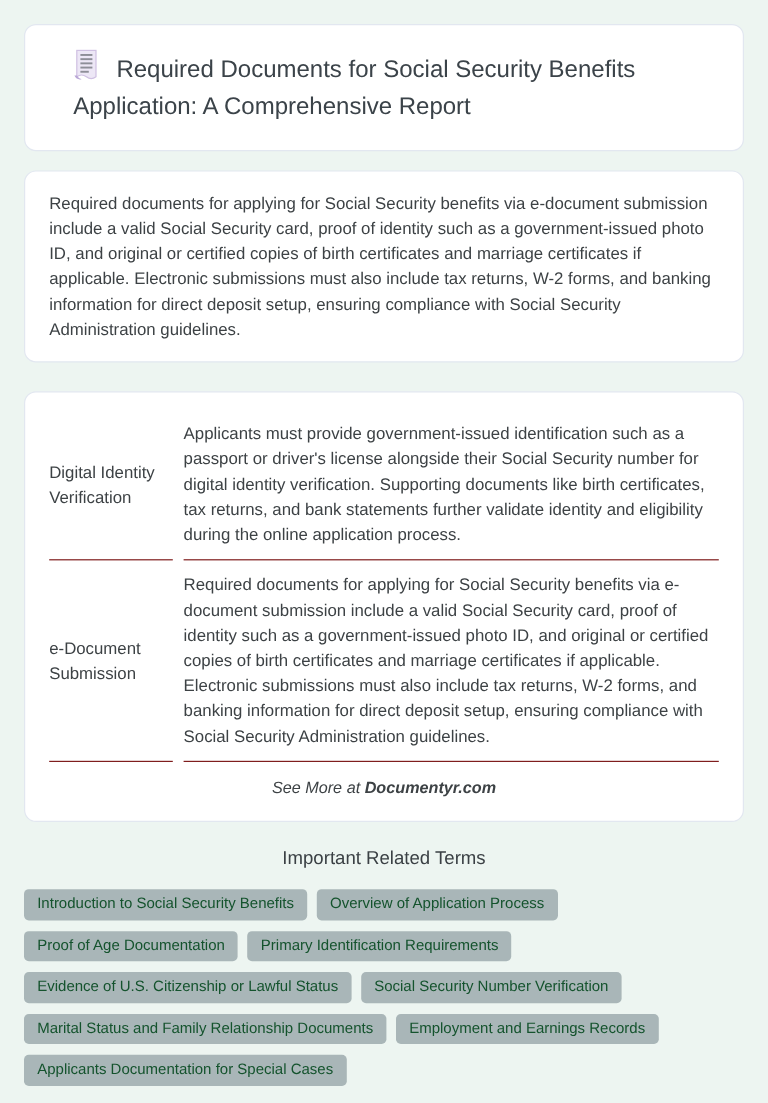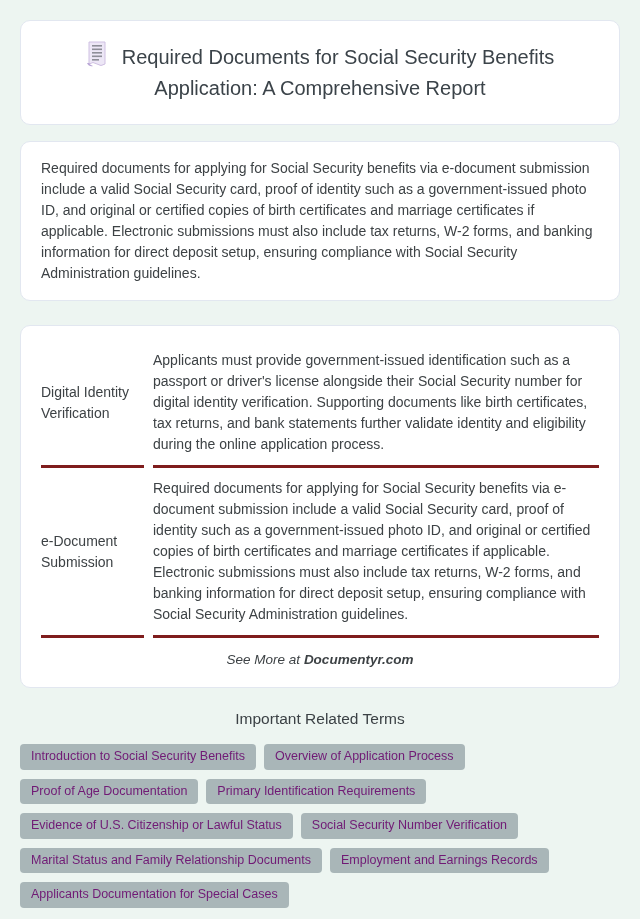--- a/index.html
+++ b/index.html
@@ -12,21 +12,21 @@
   }
   .page { padding: 20px; }
   .card {
     background: #ffffff;
     border: 1px solid #e2e7f0;
     border-radius: 10px;
   }
   
   .title-card {
     padding: 20px 40px;
-    text-align: center;
+    text-align: left;
     margin-bottom: 16px;
   }
   .title-card h1 {
     font-size: 20px;
     line-height: 31px;
     font-weight: 500;
     color: #3b4349;
     display: inline;
   }
   .receipt-icon {
@@ -49,21 +49,21 @@
     padding: 14px 20px 10px 20px;
     margin-bottom: 22px;
   }
   .def-table {
     display: grid;
     grid-template-columns: 103px 1fr;
     column-gap: 9px;
   }
   .def-table .cell {
     padding: 10px 0;
-    border-bottom: 3px solid #7f1d1d;
+    border-bottom: 1px solid #7f1d1d;
     font-size: 14px;
     line-height: 21px;
     color: #3d4245;
   }
   .def-table .term {
     display: flex;
     align-items: center;
   }
   .see-more {
     text-align: center;
@@ -82,21 +82,21 @@
     margin: 4px 0 16px 0;
   }
   .tags {
     display: flex;
     flex-wrap: wrap;
     gap: 9px 8px;
   }
   .tag {
     display: inline-block;
     background: #a9b6b8;
-    color: #701a75;
+    color: #14532d;
     font-size: 12.5px;
     line-height: 1;
     padding: 6px 11px 7px 11px;
     border-radius: 4px;
     border: none;
     font-family: "Liberation Sans", "DejaVu Sans", sans-serif;
     cursor: pointer;
   }
   
   .footer-bar {

